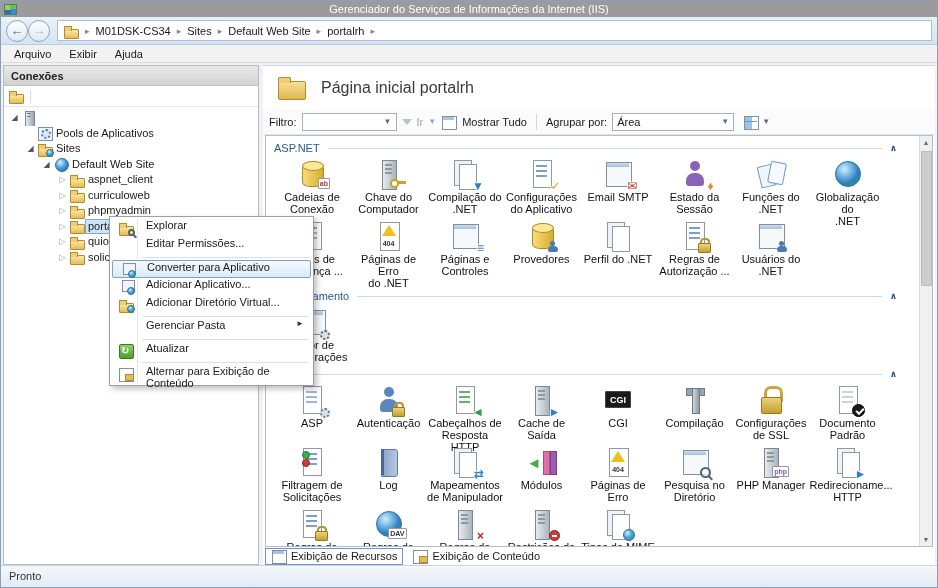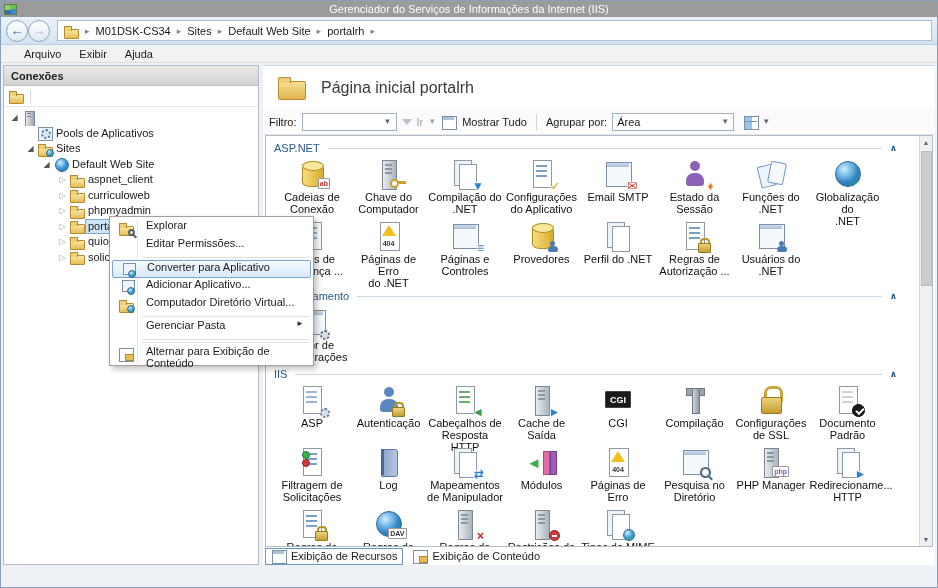--- a/index.html
+++ b/index.html
@@ -15,21 +15,21 @@
 
 .addressbar{position:absolute;left:0;top:16px;right:0;height:28px;background:linear-gradient(#eaf2f9,#d3e3f2);border-bottom:1px solid #b9cde2}
 .navbtn{position:absolute;top:3px;width:22px;height:22px;border-radius:50%;border:1px solid #93a6bb;background:linear-gradient(#fdfefe,#dfe9f2);text-align:center;line-height:20px;font-size:13px}
 .navback{left:5px;color:#2f5e9e}
 .navfwd{left:27px;color:#aeb9c4}
 .crumbbox{position:absolute;left:56px;right:5px;top:3px;height:21px;background:#fff;border:1px solid #b0c0d0;display:flex;align-items:center;padding-left:5px;gap:2px;overflow:hidden}
 .crumbsep{color:#7a8a9a;font-size:9px;padding:0 4px}
 .crumbseg{color:#1a1a1a;white-space:nowrap}
 
 
-.menubar{position:absolute;left:0;top:44px;right:0;height:18px;background:#f2f2f2;border-bottom:1px solid #dcdcdc;display:flex;align-items:center;padding-left:14px}
+.menubar{position:absolute;left:0;top:44px;right:0;height:18px;background:#f2f2f2;border-bottom:1px solid #dcdcdc;display:flex;align-items:center;padding-left:4px}
 .menuitem{padding:0 9px;line-height:18px}
 
 
 .ti{display:inline-block;width:16px;height:14px;position:relative;flex:none;vertical-align:middle}
 .ti-folder::before{content:"";position:absolute;left:1px;top:5px;width:13px;height:8px;background:linear-gradient(#f9e9a8,#e6bd55);border:1px solid #b5892c;border-radius:1px}
 .ti-folder::after{content:"";position:absolute;left:1px;top:2px;width:6px;height:4px;background:#eccf76;border:1px solid #b5892c;border-bottom:none;border-radius:1px 1px 0 0}
 .ti-globe::before{content:"";position:absolute;left:2px;top:1px;width:12px;height:12px;border-radius:50%;background:radial-gradient(circle at 35% 30%,#d8f0fd,#4aa3dc 45%,#2f7fc0 70%,#2d9e4f);border:1px solid #2a6a9c}
 .ti-server::before{content:"";position:absolute;left:4px;top:0;width:8px;height:14px;background:linear-gradient(90deg,#e7ebee,#9aa5af);border:1px solid #7d8893}
 .ti-server::after{content:"";position:absolute;left:6px;top:2px;width:4px;height:6px;background:repeating-linear-gradient(#778089 0 1px,transparent 1px 3px)}
 .ti-gearwin::before{content:"";position:absolute;left:1px;top:1px;width:13px;height:12px;background:#eef4fa;border:1px solid #7d90a5}
@@ -548,20 +548,23 @@
           <span class="ti ti-window"></span>
           <span>Exibição de Recursos</span>
         </span>
         <span class="tab">
           <span class="ti ti-content"></span>
           <span>Exibição de Conteúdo</span>
         </span>
       </div>
   </div>
 
+  <div class="statusbar">
+    <span>Pronto</span>
+  </div>
 
   <div class="cmenu" id="cmenu">
       <div class="cmi">
         <span class="ti ti-folder">
           <span class="mag"></span>
         </span>
         <span>Explorar</span>
       </div>
       <div class="cmi">
         <span>Editar Permissões...</span>
@@ -576,28 +579,32 @@
       <div class="cmi">
         <span class="ti ti-appbox">
           <span class="glb"></span>
         </span>
         <span>Adicionar Aplicativo...</span>
       </div>
       <div class="cmi">
         <span class="ti ti-folder">
           <span class="glb"></span>
         </span>
-        <span>Computador Diretório Virtual...</span>
+        <span>Adicionar Diretório Virtual...</span>
       </div>
       <div class="cmsep"></div>
       <div class="cmi">
         <span>Gerenciar Pasta</span>
         <span class="sub">►</span>
       </div>
       <div class="cmsep"></div>
+      <div class="cmi">
+        <span class="ti ti-refresh"></span>
+        <span>Atualizar</span>
+      </div>
       <div class="cmsep"></div>
       <div class="cmi">
         <span class="ti ti-content"></span>
         <span>Alternar para Exibição de Conteúdo</span>
       </div>
     </div>
 
 </div>
 
 </body></html>

